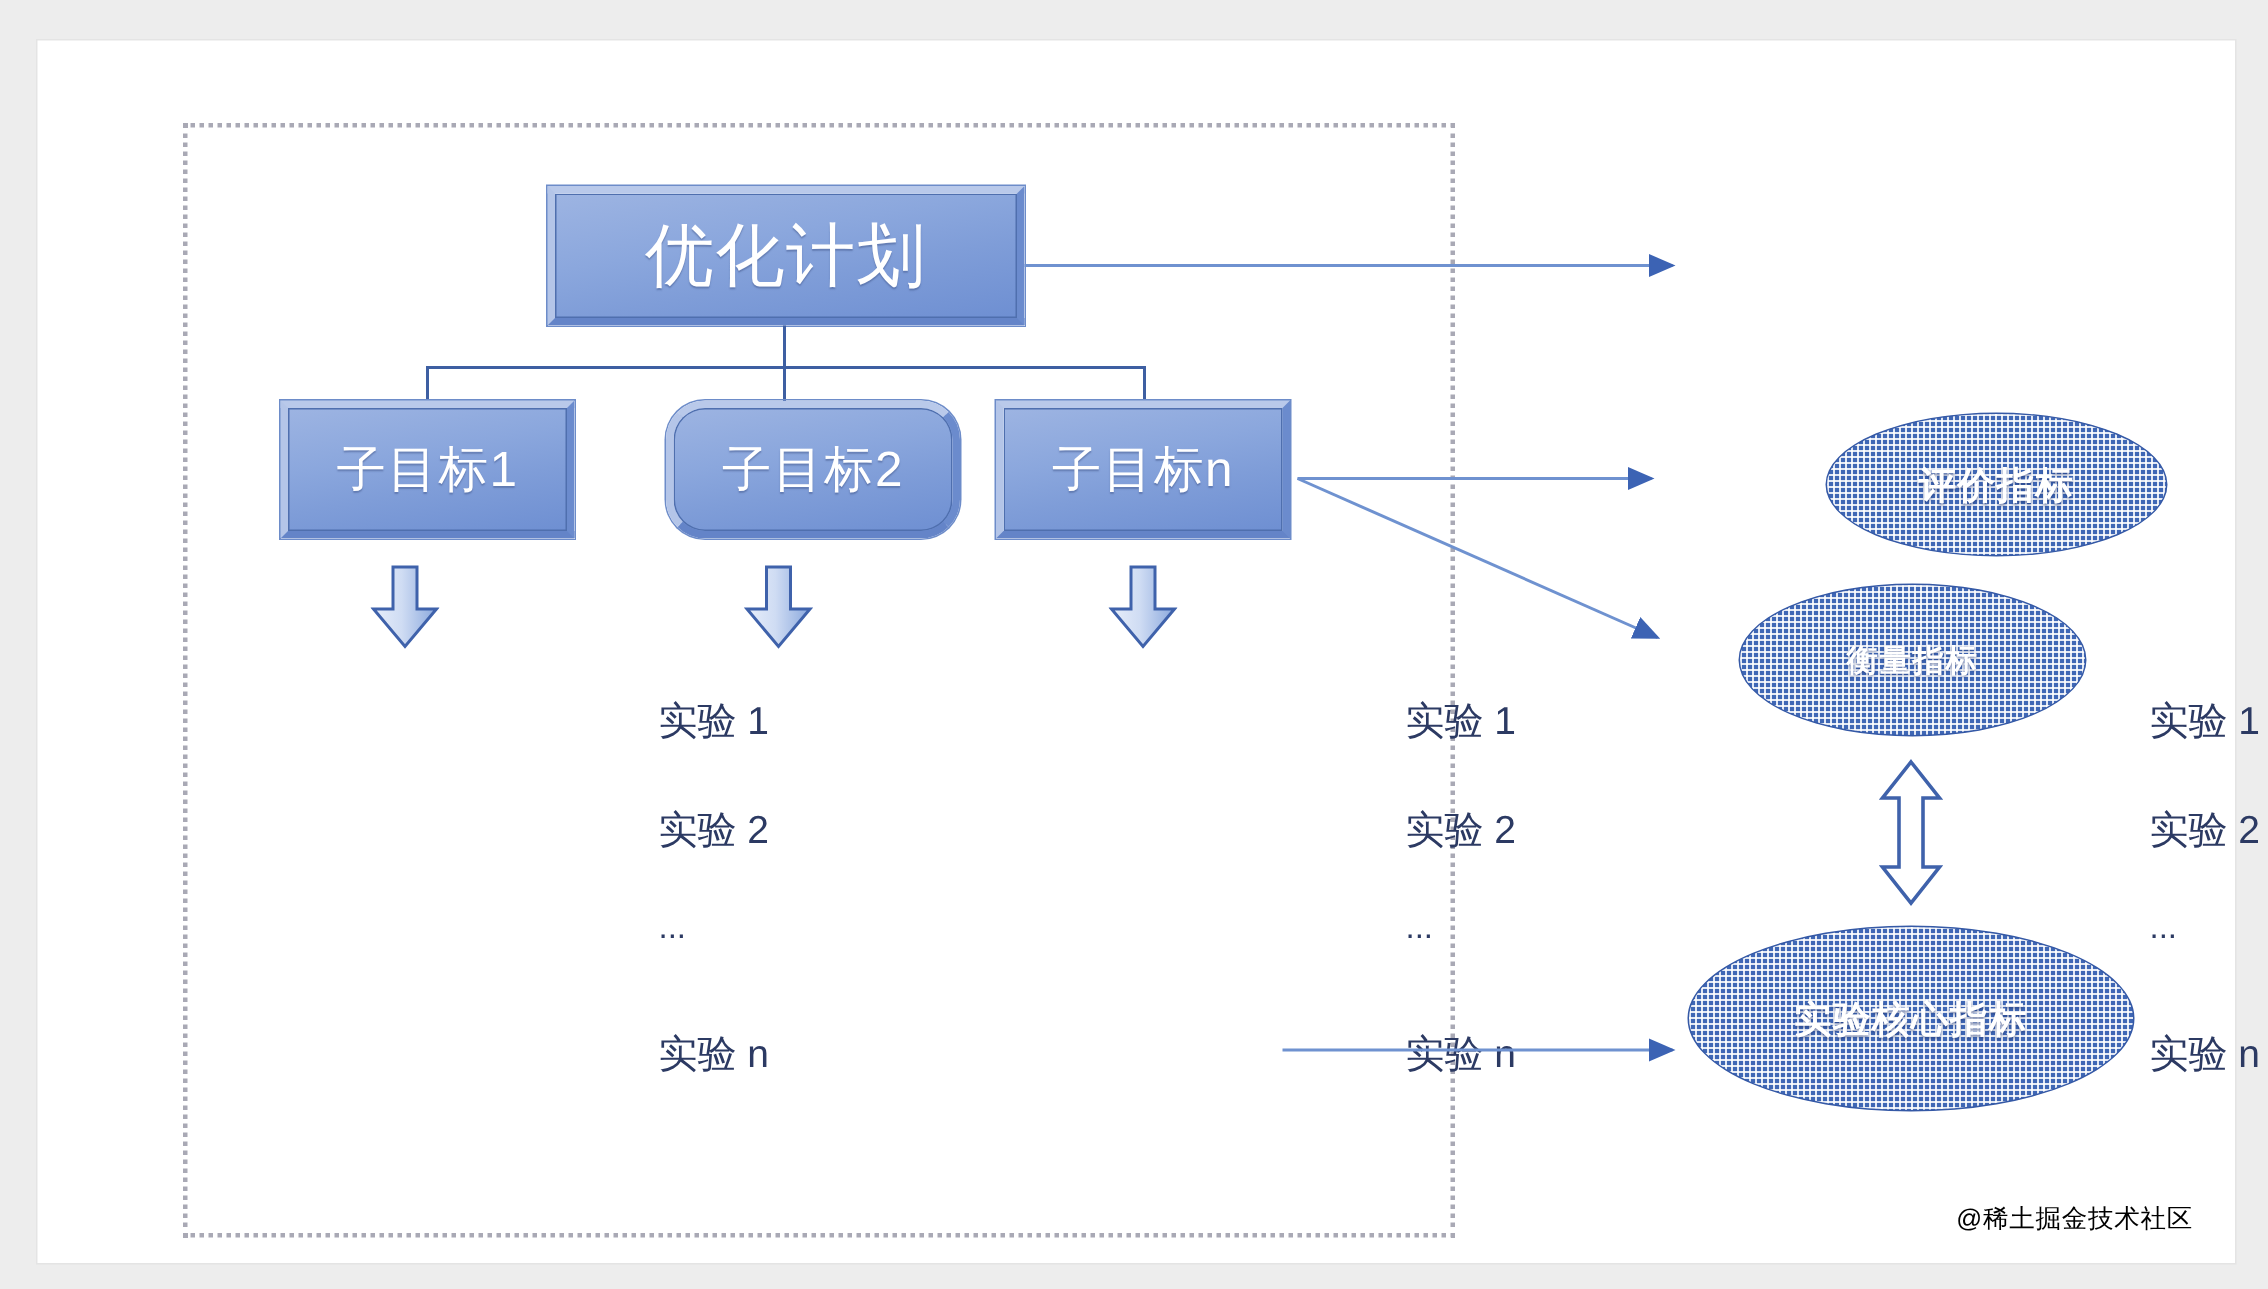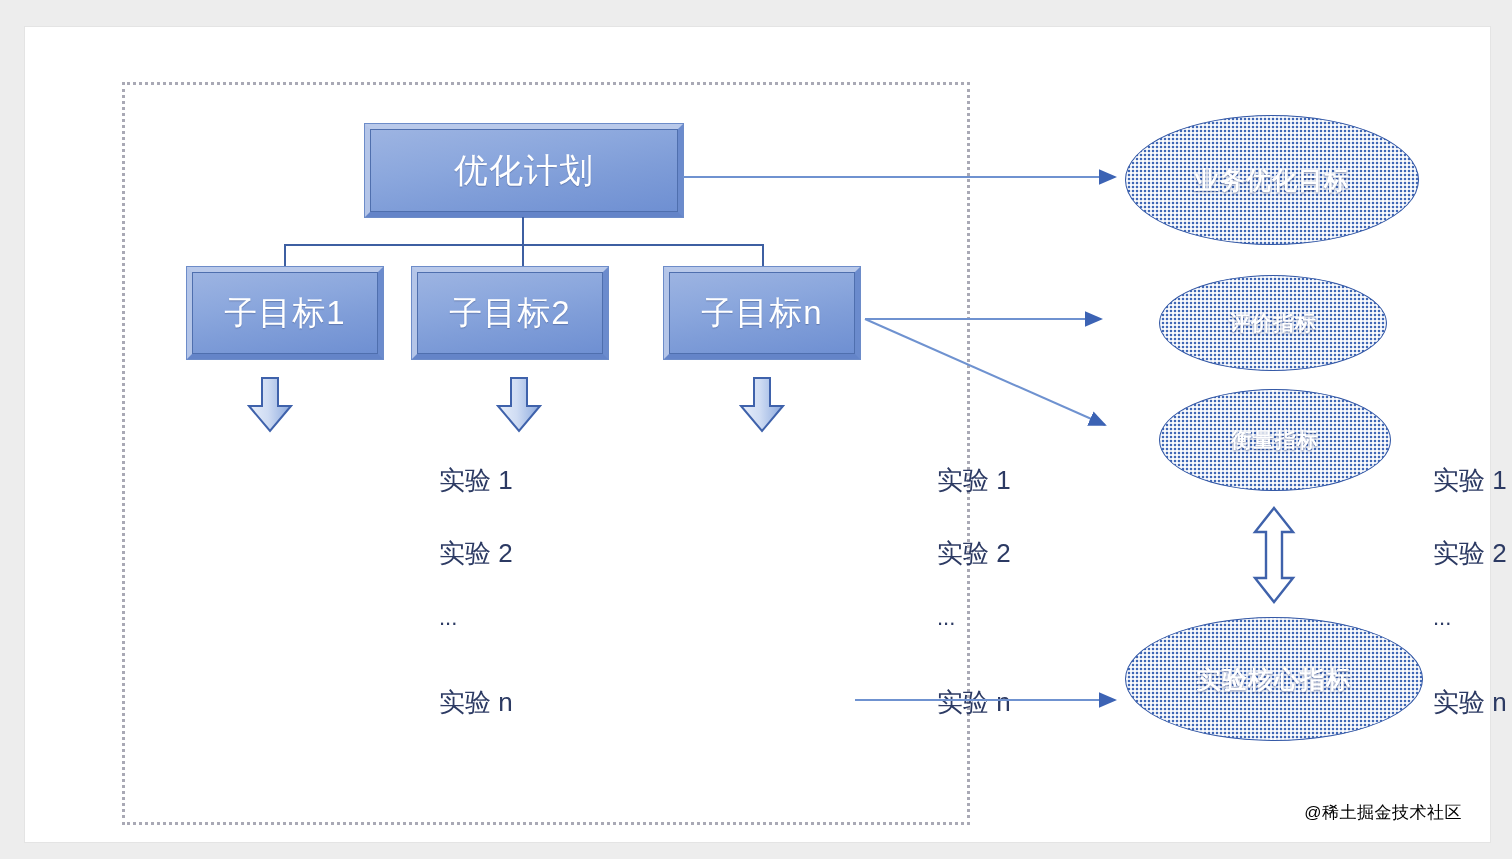--- a/index.html
+++ b/index.html
@@ -49,25 +49,25 @@
     display: flex;
     align-items: center;
     justify-content: center;
     color: #ffffff;
     text-shadow: 0 1px 1px rgba(60,80,130,.45);
     font-weight: 400;
     letter-spacing: 1px;
   }
   #box-plan {
     left: 340px; top: 97px; width: 318px; height: 93px;
-    font-size: 34px;
+    font-size: 46px;
   }
   .box-sub { top: 240px; width: 196px; height: 92px; font-size: 33px; text-align: center; }
   #box-sub-0 { left: 162px; }
-  #box-sub-1 { left: 387px; }
+  #box-sub-1 { left: 419px; border-radius: 26px; }
   #box-sub-2 { left: 639px; }
 
   
   .conn {
     position: absolute;
     background: #3e5fa2;
   }
   #conn-stem  { left: 497px; top: 190px; width: 2px; height: 28px; }
   #conn-bar   { left: 259px; top: 217px; width: 480px; height: 2px; }
   .conn-drop  { top: 217px; width: 2px; height: 24px; }
@@ -108,21 +108,21 @@
     text-shadow: 0 1px 2px rgba(30,50,110,.55);
     border: 1px solid #3559a6;
     background-color: #3f67b5;
     background-image:
       linear-gradient(to right, rgba(255,255,255,.85) 1.6px, transparent 1.6px),
       linear-gradient(to bottom, rgba(255,255,255,.85) 1.6px, transparent 1.6px);
     background-size: 4px 4px, 4px 4px;
     overflow: hidden;
   }
   #ellipse-0 { left: 1100px; top: 88px;  width: 292px; height: 128px; font-size: 25px; }
-  #ellipse-1 { left: 1134px; top: 248px; width: 226px; height: 94px;  font-size: 21px; text-align: center; }
+  #ellipse-1 { left: 1192px; top: 248px; width: 226px; height: 94px;  font-size: 25px; text-align: center; }
   #ellipse-2 { left: 1134px; top: 362px; width: 230px; height: 100px; font-size: 21px; }
   #ellipse-3 { left: 1100px; top: 590px; width: 296px; height: 122px; font-size: 25px; }
 
   
   #arrow-layer {
     position: absolute;
     left: 0; top: 0;
     width: 1512px; height: 859px;
     pointer-events: none;
   }
@@ -194,23 +194,20 @@
       <div class="exp-item e2" style="left:456px;">...</div>
       <div class="exp-item e3" style="left:456px;">实验 n</div>
     </div>
     <div class="exp-col" id="exp-col-2">
       <div class="exp-item e0" style="left:704px;">实验 1</div>
       <div class="exp-item e1" style="left:704px;">实验 2</div>
       <div class="exp-item e2" style="left:704px;">...</div>
       <div class="exp-item e3" style="left:704px;">实验 n</div>
     </div>
 
-    <div class="ellipse" id="ellipse-0">
-      <span>业务优化目标</span>
-    </div>
     <div class="ellipse" id="ellipse-1">
       <span>评价指标</span>
     </div>
     <div class="ellipse" id="ellipse-3">
       <span>实验核心指标</span>
     </div>
     <div class="ellipse" id="ellipse-2">
       <span>衡量指标</span>
     </div>
 

